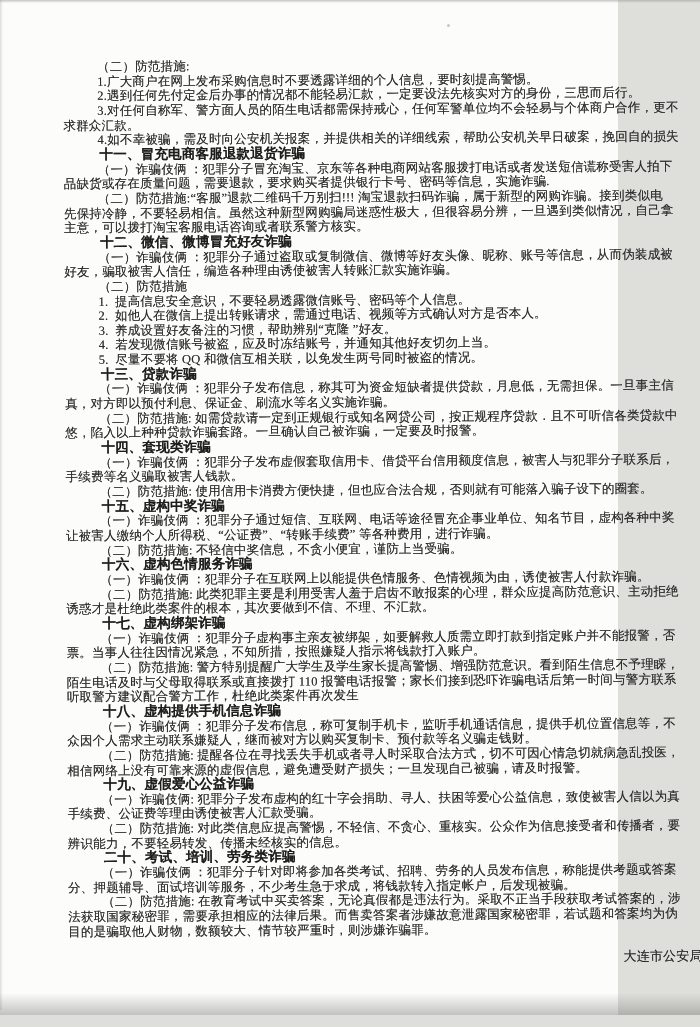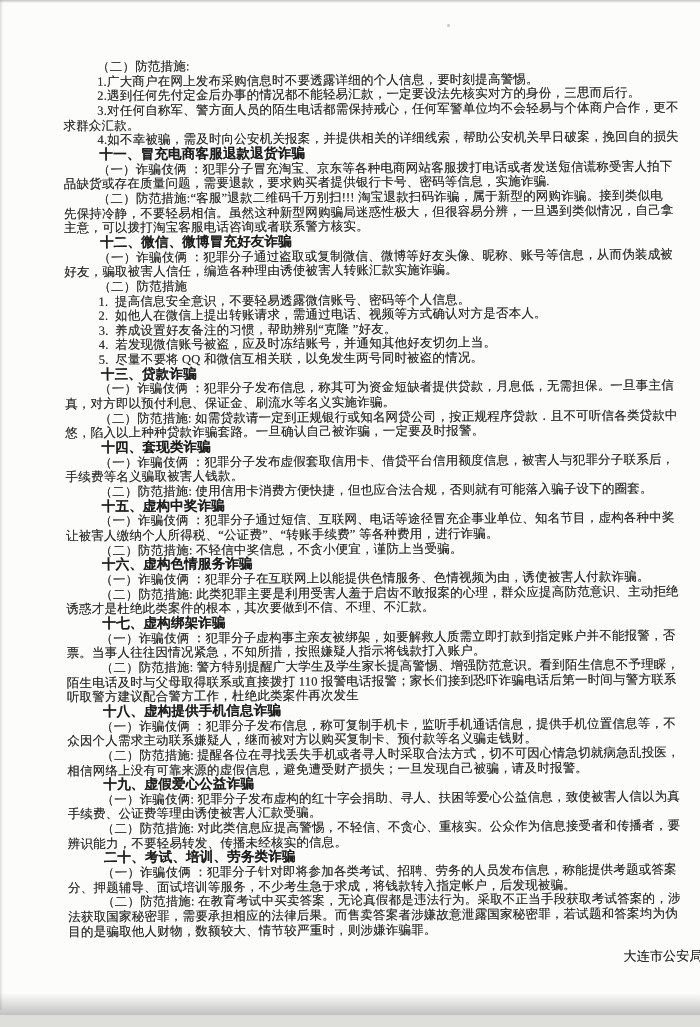--- a/index.html
+++ b/index.html
@@ -2,21 +2,21 @@
 <html><head>
 <meta charset="utf-8">
 <style>
   html,body{margin:0;padding:0;}
   body{
     width:700px;height:1027px;overflow:hidden;position:relative;
     background:#dededb;
     font-family:"Liberation Serif","DejaVu Serif",serif;
   }
   .page{
-    position:absolute;left:0;top:0;width:700px;height:1015px;
+    position:absolute;left:0;top:0;width:618px;height:1015px;
     background:#fcfcfa;
   }
   .top-edge{
     position:absolute;left:0;top:0;width:700px;height:3px;
     background:linear-gradient(to bottom,rgba(150,150,148,.55),rgba(150,150,148,0));
   }
   .bottom-shadow{
     position:absolute;left:0;bottom:0;width:700px;height:22px;
     background:linear-gradient(to bottom,rgba(0,0,0,0),rgba(125,125,122,.32) 70%,rgba(105,105,102,.40));
   }

